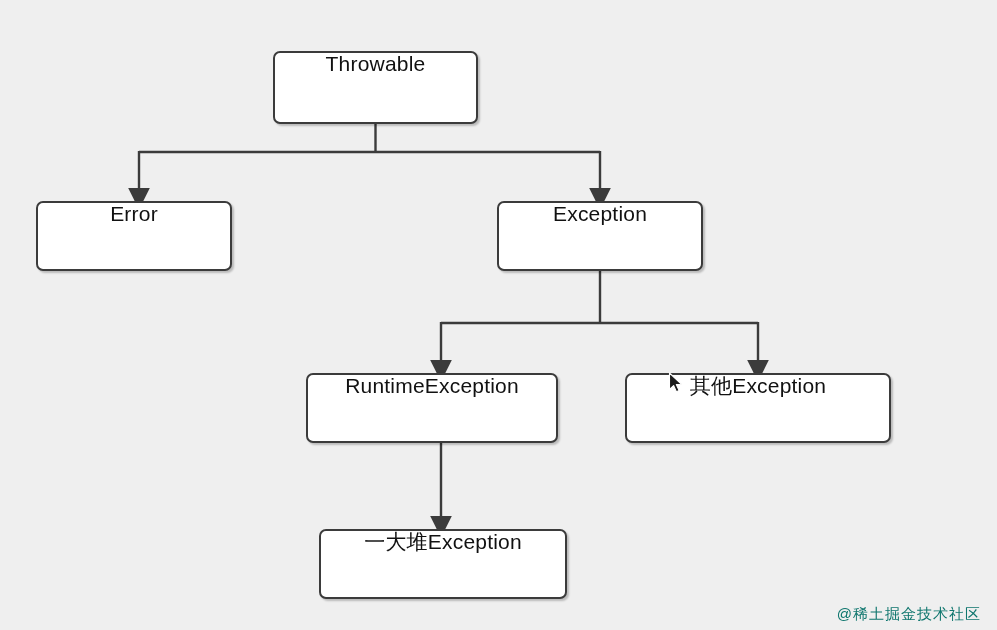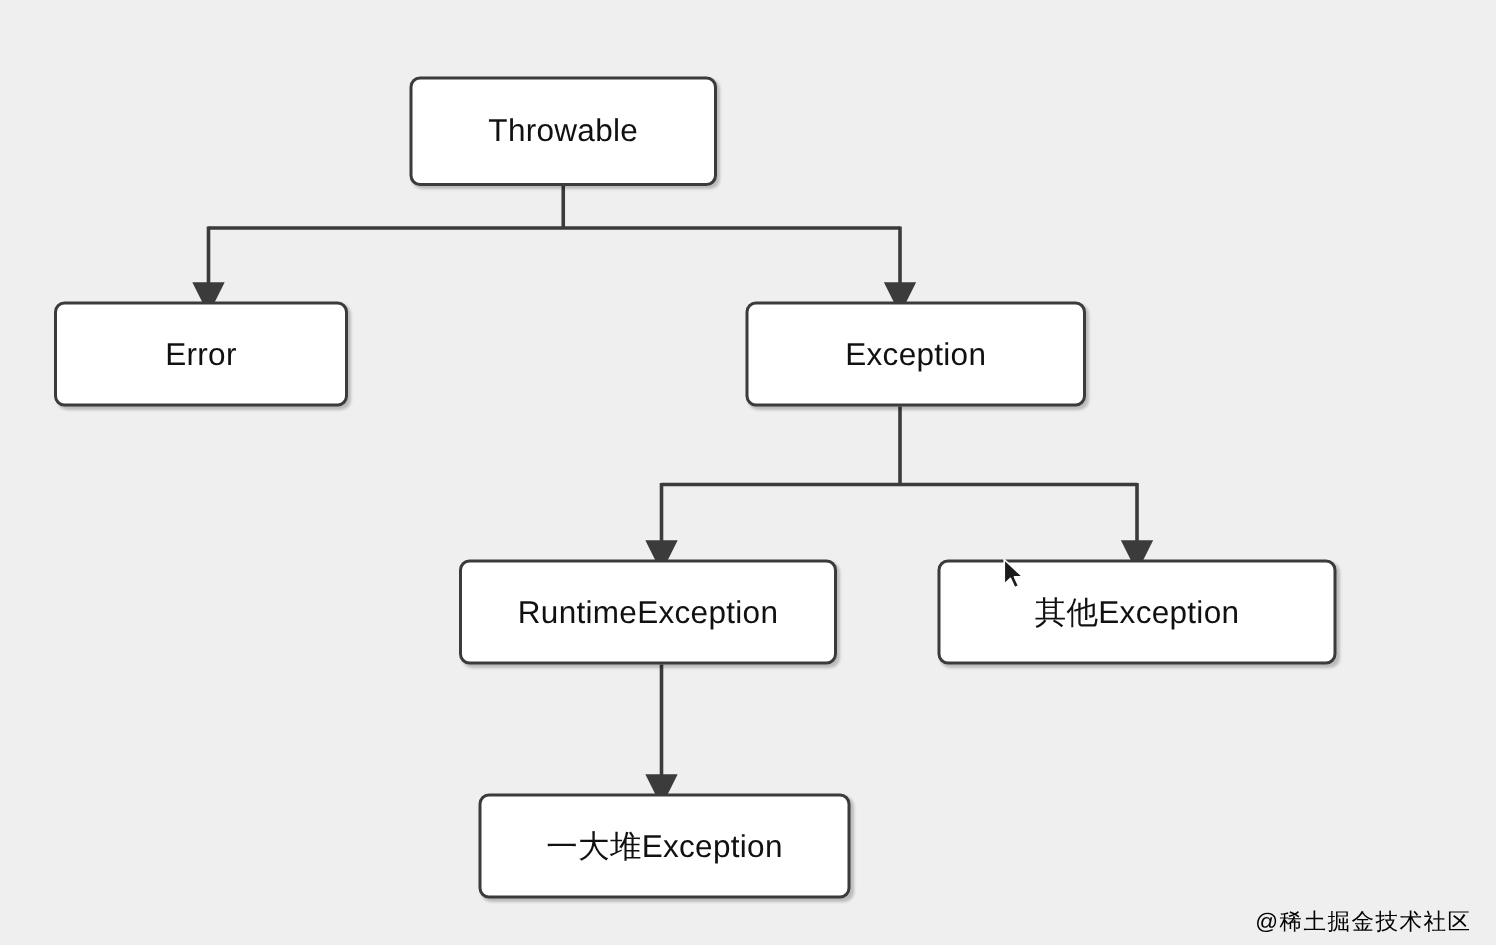--- a/index.html
+++ b/index.html
@@ -28,48 +28,47 @@
     height: 630px;
     pointer-events: none;
   }
   .node {
     position: absolute;
     box-sizing: border-box;
     background: #ffffff;
     border: 2px solid #3b3b3b;
     border-radius: 7px;
     display: flex;
-    align-items: center;
     justify-content: center;
     box-shadow: 2px 2px 2px rgba(0,0,0,0.22);
     z-index: 2;
   }
   .node .label {
     font-size: 21px;
     color: #111111;
     letter-spacing: 0.2px;
     line-height: 1;
     white-space: nowrap;
   }
   .node.cjk .label {
     font-size: 21px;
   }
   #node-throwable { left: 273px; top: 51px;  width: 205px; height: 73px; }
   #node-error     { left: 36px;  top: 201px; width: 196px; height: 70px; }
-  #node-exception { left: 497px; top: 201px; width: 227px; height: 70px; }
+  #node-exception { left: 497px; top: 201px; width: 206px; height: 70px; }
   #node-runtime   { left: 306px; top: 373px; width: 252px; height: 70px; }
   #node-other     { left: 625px; top: 373px; width: 266px; height: 70px; }
   #node-pile      { left: 319px; top: 529px; width: 248px; height: 70px; }
 
   #watermark {
     position: absolute;
     right: 16px;
     bottom: 6px;
     font-size: 15px;
-    color: #000000;
+    color: #0f766e;
     letter-spacing: 1px;
     z-index: 3;
     user-select: none;
   }
   #cursor {
     position: absolute;
     left: 668px;
     top: 372px;
     width: 16px;
     height: 22px;

